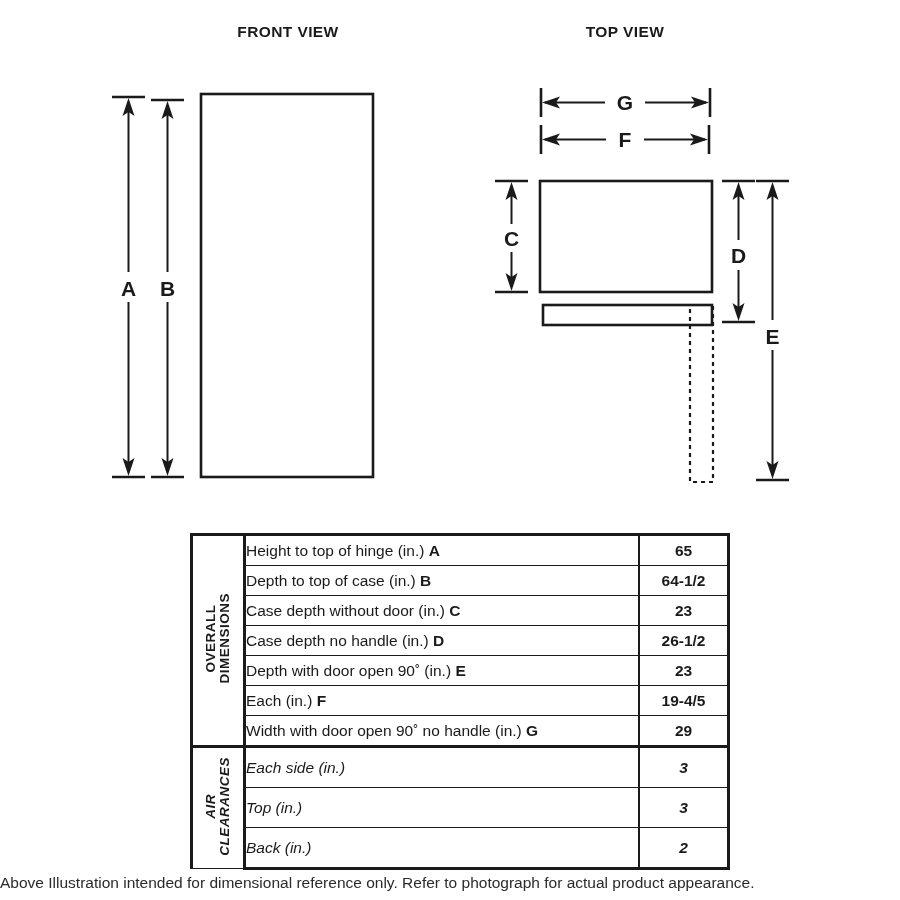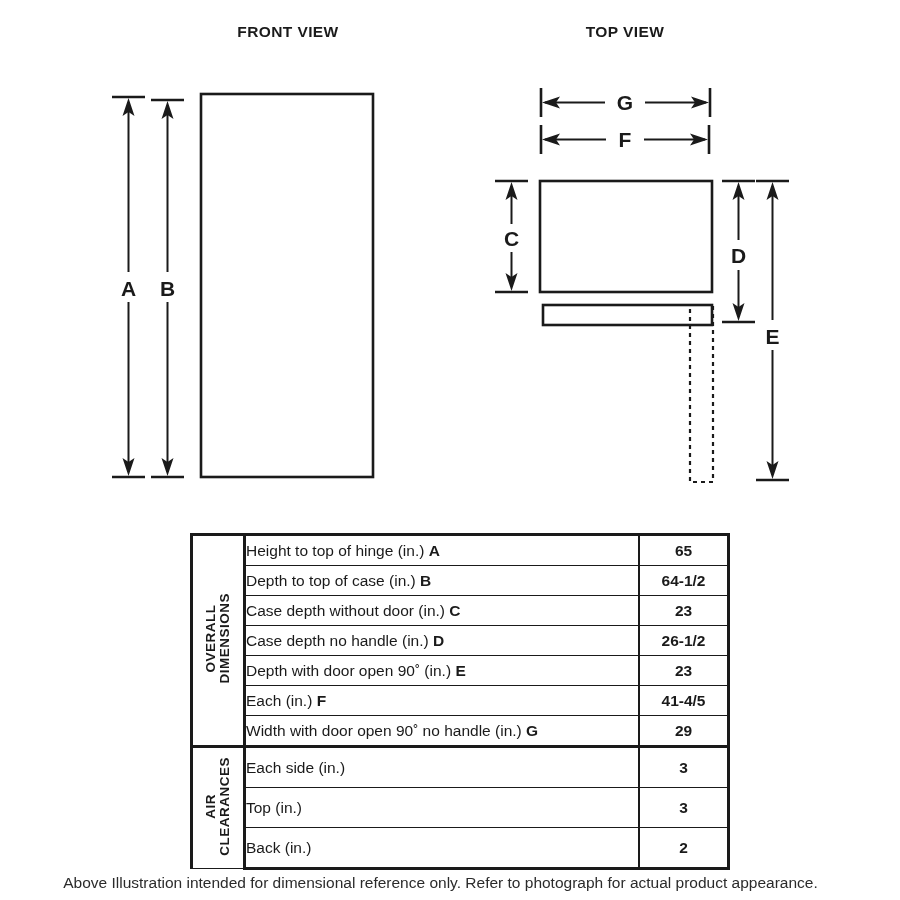--- a/index.html
+++ b/index.html
@@ -112,32 +112,32 @@
   }
   .val-cell {
     width: 87px;
     text-align: center;
     font-weight: bold;
     font-size: 15.5px;
     border-left: 2px solid #1a1a1a !important;
     border-right: 3px solid #1a1a1a !important;
   }
   .row-od td { height: 29px; }
-  .row-ac td { height: 39px; }
+  .row-ac td { height: 39px; font-style: italic; }
   .sec-top td { border-top: 3px solid #1a1a1a !important; margin-top: 43px; }
   .sec-bot td { border-bottom: 3px solid #1a1a1a !important; margin-left: 24px; }
   .lbl-key {
     font-weight: bold;
   }
   #footer-note {
     position: absolute;
     left: 0;
     top: 872px;
     width: 881px;
-    text-align: center;
+    text-align: left;
     font-size: 15.5px;
     color: #2b2b2b;
     font-family: "Liberation Sans", sans-serif;
   }
 </style>
 </head>
 <body>
 
 <div id="diagram-root">
 
@@ -273,21 +273,21 @@
             <span class="lbl-key">E</span>
           </td>
           <td class="val-cell">23</td>
         </tr>
 
         <tr class="row-od">
           <td class="lbl-cell">
             <span>Each (in.)</span>
             <span class="lbl-key">F</span>
           </td>
-          <td class="val-cell">41-4/5</td>
+          <td class="val-cell">19-4/5</td>
         </tr>
 
         <tr class="row-od sec-bot">
           <td class="lbl-cell">
             <span>Width with door open 90˚ no handle (in.)</span>
             <span class="lbl-key">G</span>
           </td>
           <td class="val-cell sec-bot">29</td>
         </tr>
 

